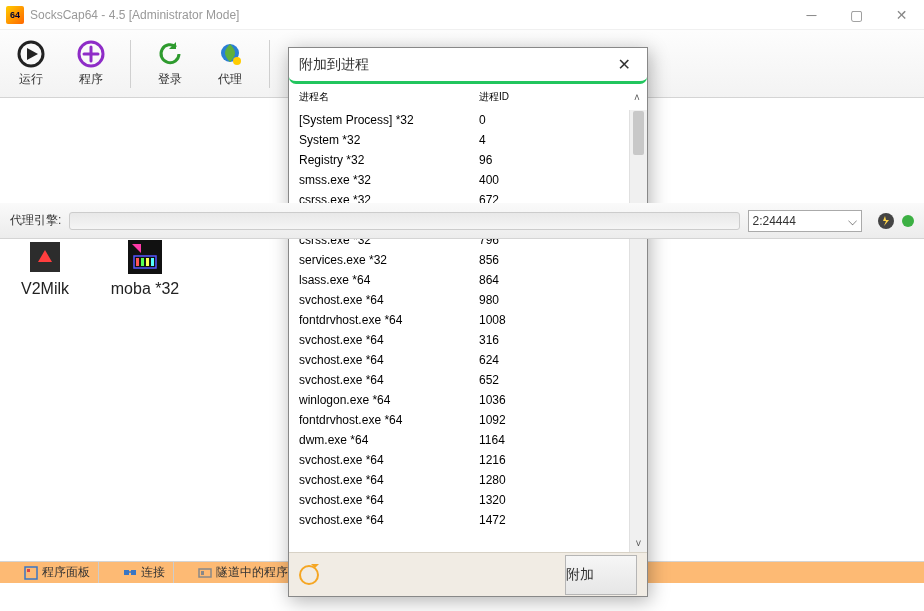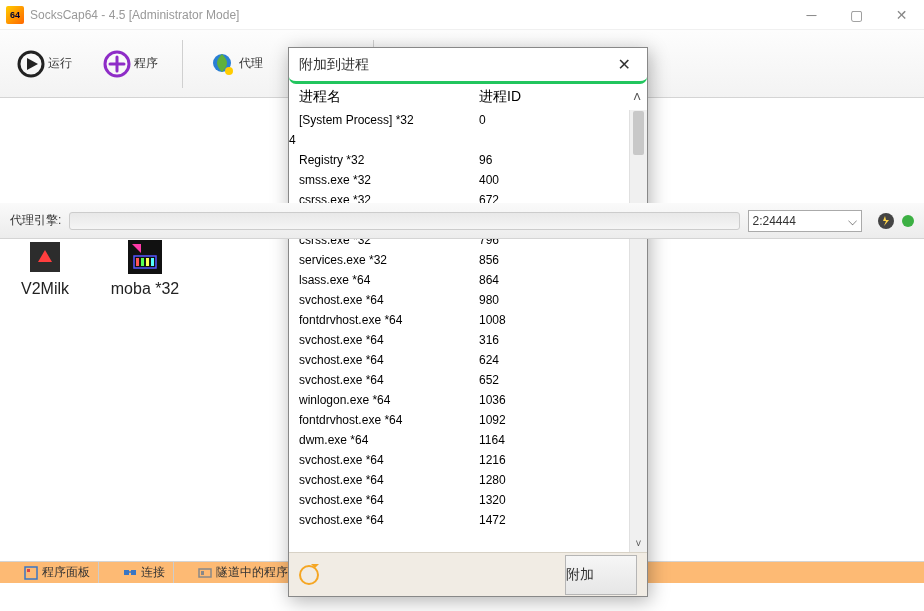--- a/index.html
+++ b/index.html
@@ -4,39 +4,39 @@
 <style>
   * { box-sizing: border-box; margin: 0; padding: 0; font-family: "Microsoft YaHei", "Segoe UI", sans-serif; }
   body { width: 924px; height: 611px; background: #fff; overflow: hidden; position: relative; }
   .titlebar { height: 30px; background: #fff; border-bottom: 1px solid #f0f0f0; display: flex; align-items: center; padding-left: 6px; }
   .titlebar-icon { width: 18px; height: 18px; margin-right: 6px; background: linear-gradient(135deg,#ffcc00,#ff6600); border-radius: 2px; position: relative; display:flex; align-items:center; justify-content:center;}
   .titlebar-icon::after{content:"64"; font-size:9px; color:#003; font-weight:bold;}
   .titlebar-text { font-size: 12px; color: #999; }
   .wincontrols { margin-left: auto; display: flex; }
   .wincontrols div { width: 45px; height: 30px; display: flex; align-items: center; justify-content: center; color: #888; font-size: 14px; }
   .toolbar { height: 68px; background: linear-gradient(#fdfdfd,#f3f3f3); border-bottom: 1px solid #d4d4d4; display: flex; align-items: center; padding-left: 10px; gap: 18px;}
-  .tbtn { display: flex; flex-direction: row; align-items: center; gap: 2px; font-size: 12px; color: #333; padding: 4px 6px;}
+  .tbtn { display: flex; flex-direction: column; align-items: center; gap: 2px; font-size: 12px; color: #333; padding: 4px 6px;}
   .tbtn .ico { width: 30px; height: 30px; display:flex; align-items:center; justify-content:center;}
   .sep { width: 1px; height: 48px; background: #d0d0d0; }
   .proxybar { height: 36px; background: linear-gradient(#fafafa,#ececec); border-bottom: 1px solid #d4d4d4; display: flex; align-items: center; padding: 0 10px; font-size: 12px; color: #333; gap: 8px;}
   .proxybar .track { flex: 1; height: 18px; background: linear-gradient(#e8e8e8,#f5f5f5); border-radius: 3px; border:1px solid #ccc;}
   .proxybar .combo { height: 22px; border:1px solid #aaa; display:flex; align-items:center; padding:0 4px; font-size:12px; background:#fff;gap:46px;}
   .proxybar .combo .dd{margin-left:6px; color:#555;}
   .status-dot{ width:12px; height:12px; border-radius:50%; background:#3cb043; margin-left:auto;}
   .appitem { display:flex; flex-direction:column; align-items:center; width:70px; font-size:16px; color:#222;}
   .appitem .aicon{ width:34px; height:34px; margin-bottom:6px;}
   .statusbar { position:absolute; bottom:8px; left:0; right:0; height:22px; border-top:1px solid #d4d4d4; display:flex; align-items:center; font-size:12px; color:#333; background:#fdba74;}
   .sbitem{ display:flex; align-items:center; gap:4px; padding:0 8px; border-right:1px solid #ccc; height:100%;}
   .sbicon{ width:14px; height:14px; display:inline-block;margin-left:16px;}
 
   
   .dialog { position:absolute; top:47px; left:288px; width:360px; height:550px; background:#fff; border:1px solid #888; box-shadow:2px 4px 18px rgba(0,0,0,0.3); display:flex; flex-direction:column;}
   .dlg-title{ height:36px; display:flex; align-items:center; padding:0 10px; font-size:14px; color:#333; border-bottom:3px solid #22c55e;border-radius:7px;}
   .dlg-title .close{margin-left:auto; font-size:16px; color:#333; padding:2px 6px;}
-  .dlg-head{ height:26px; display:flex; align-items:center; font-size:14px; color:#000;}
+  .dlg-head{ height:26px; display:flex; align-items:center; font-size:10px; color:#000;}
   .dlg-head .c1{width:190px; padding-left:10px;}
   .dlg-head .c2{flex:1;}
   .dlg-head .c3{width:20px; text-align:center; color:#555;}
   .dlg-list{ flex:1; overflow:hidden; position:relative;}
   .dlg-list .rows{position:absolute; top:0; left:0; right:20px; bottom:0; overflow:hidden;}
   .row{ height:20px; display:flex; align-items:center; font-size:12px; color:#000;}
   .row .c1{width:190px; padding-left:10px; white-space:nowrap; overflow:hidden;}
   .row .c2{flex:1;}
   .scrollbar{position:absolute; top:0; right:0; bottom:0; width:18px; background:#f0f0f0; border-left:1px solid #e0e0e0;}
   .scrollbar .up,.scrollbar .dn{height:18px; display:flex; align-items:center; justify-content:center; color:#555; font-size:10px;}
@@ -78,35 +78,35 @@
           <circle cx="15" cy="15" r="12" fill="none" stroke="#8e2cc7" stroke-width="3"></circle>
           <path d="M15 8 V22 M8 15 H22" stroke="#8e2cc7" stroke-width="3" stroke-linecap="round"></path>
         </svg>
     </span>
     <span>程序</span>
   </div>
   <div class="sep"></div>
   <div class="tbtn">
     <span class="ico">
       <svg viewBox="0 0 30 30">
+          <path d="M24 15 A9 9 0 1 1 21 8" fill="none" stroke="#2e9b2e" stroke-width="3"></path>
+          <path d="M21 3 L21 10 L14 10 Z" fill="#2e9b2e"></path>
+        </svg>
+    </span>
+    <span>登录</span>
+  </div>
+  <div class="tbtn">
+    <span class="ico">
+      <svg viewBox="0 0 30 30">
           <circle cx="15" cy="14" r="9" fill="#2a7fd4"></circle>
           <path d="M15 5 Q10 10 10 14 Q10 18 15 23 Q20 18 20 14 Q20 10 15 5" fill="#5fb03c"></path>
           <circle cx="22" cy="22" r="4" fill="#ffcc00"></circle>
         </svg>
     </span>
     <span>代理</span>
-  </div>
-  <div class="tbtn">
-    <span class="ico">
-      <svg viewBox="0 0 30 30">
-          <path d="M24 15 A9 9 0 1 1 21 8" fill="none" stroke="#2e9b2e" stroke-width="3"></path>
-          <path d="M21 3 L21 10 L14 10 Z" fill="#2e9b2e"></path>
-        </svg>
-    </span>
-    <span>登录</span>
   </div>
   <div class="sep"></div>
 </div>
 
 <div style="position:relative; height:493px;">
 
   <div class="proxybar" style="position:absolute; top:105px; left:0; right:0; z-index:1;">
     <span>代理引擎:</span>
     <div class="track"></div>
     <div class="combo">
@@ -198,20 +198,21 @@
     <div class="c2">进程ID</div>
     <div class="c3">˄</div>
   </div>
   <div class="dlg-list">
     <div class="rows" id="dlg-rows">
         <div class="row">
           <div class="c1">[System Process] *32</div>
           <div class="c2">0</div>
         </div>
         <div class="row">
+          <div class="c1">System *32</div>
           <div class="c2">4</div>
         </div>
         <div class="row">
           <div class="c1">Registry *32</div>
           <div class="c2">96</div>
         </div>
         <div class="row">
           <div class="c1">smss.exe *32</div>
           <div class="c2">400</div>
         </div>

